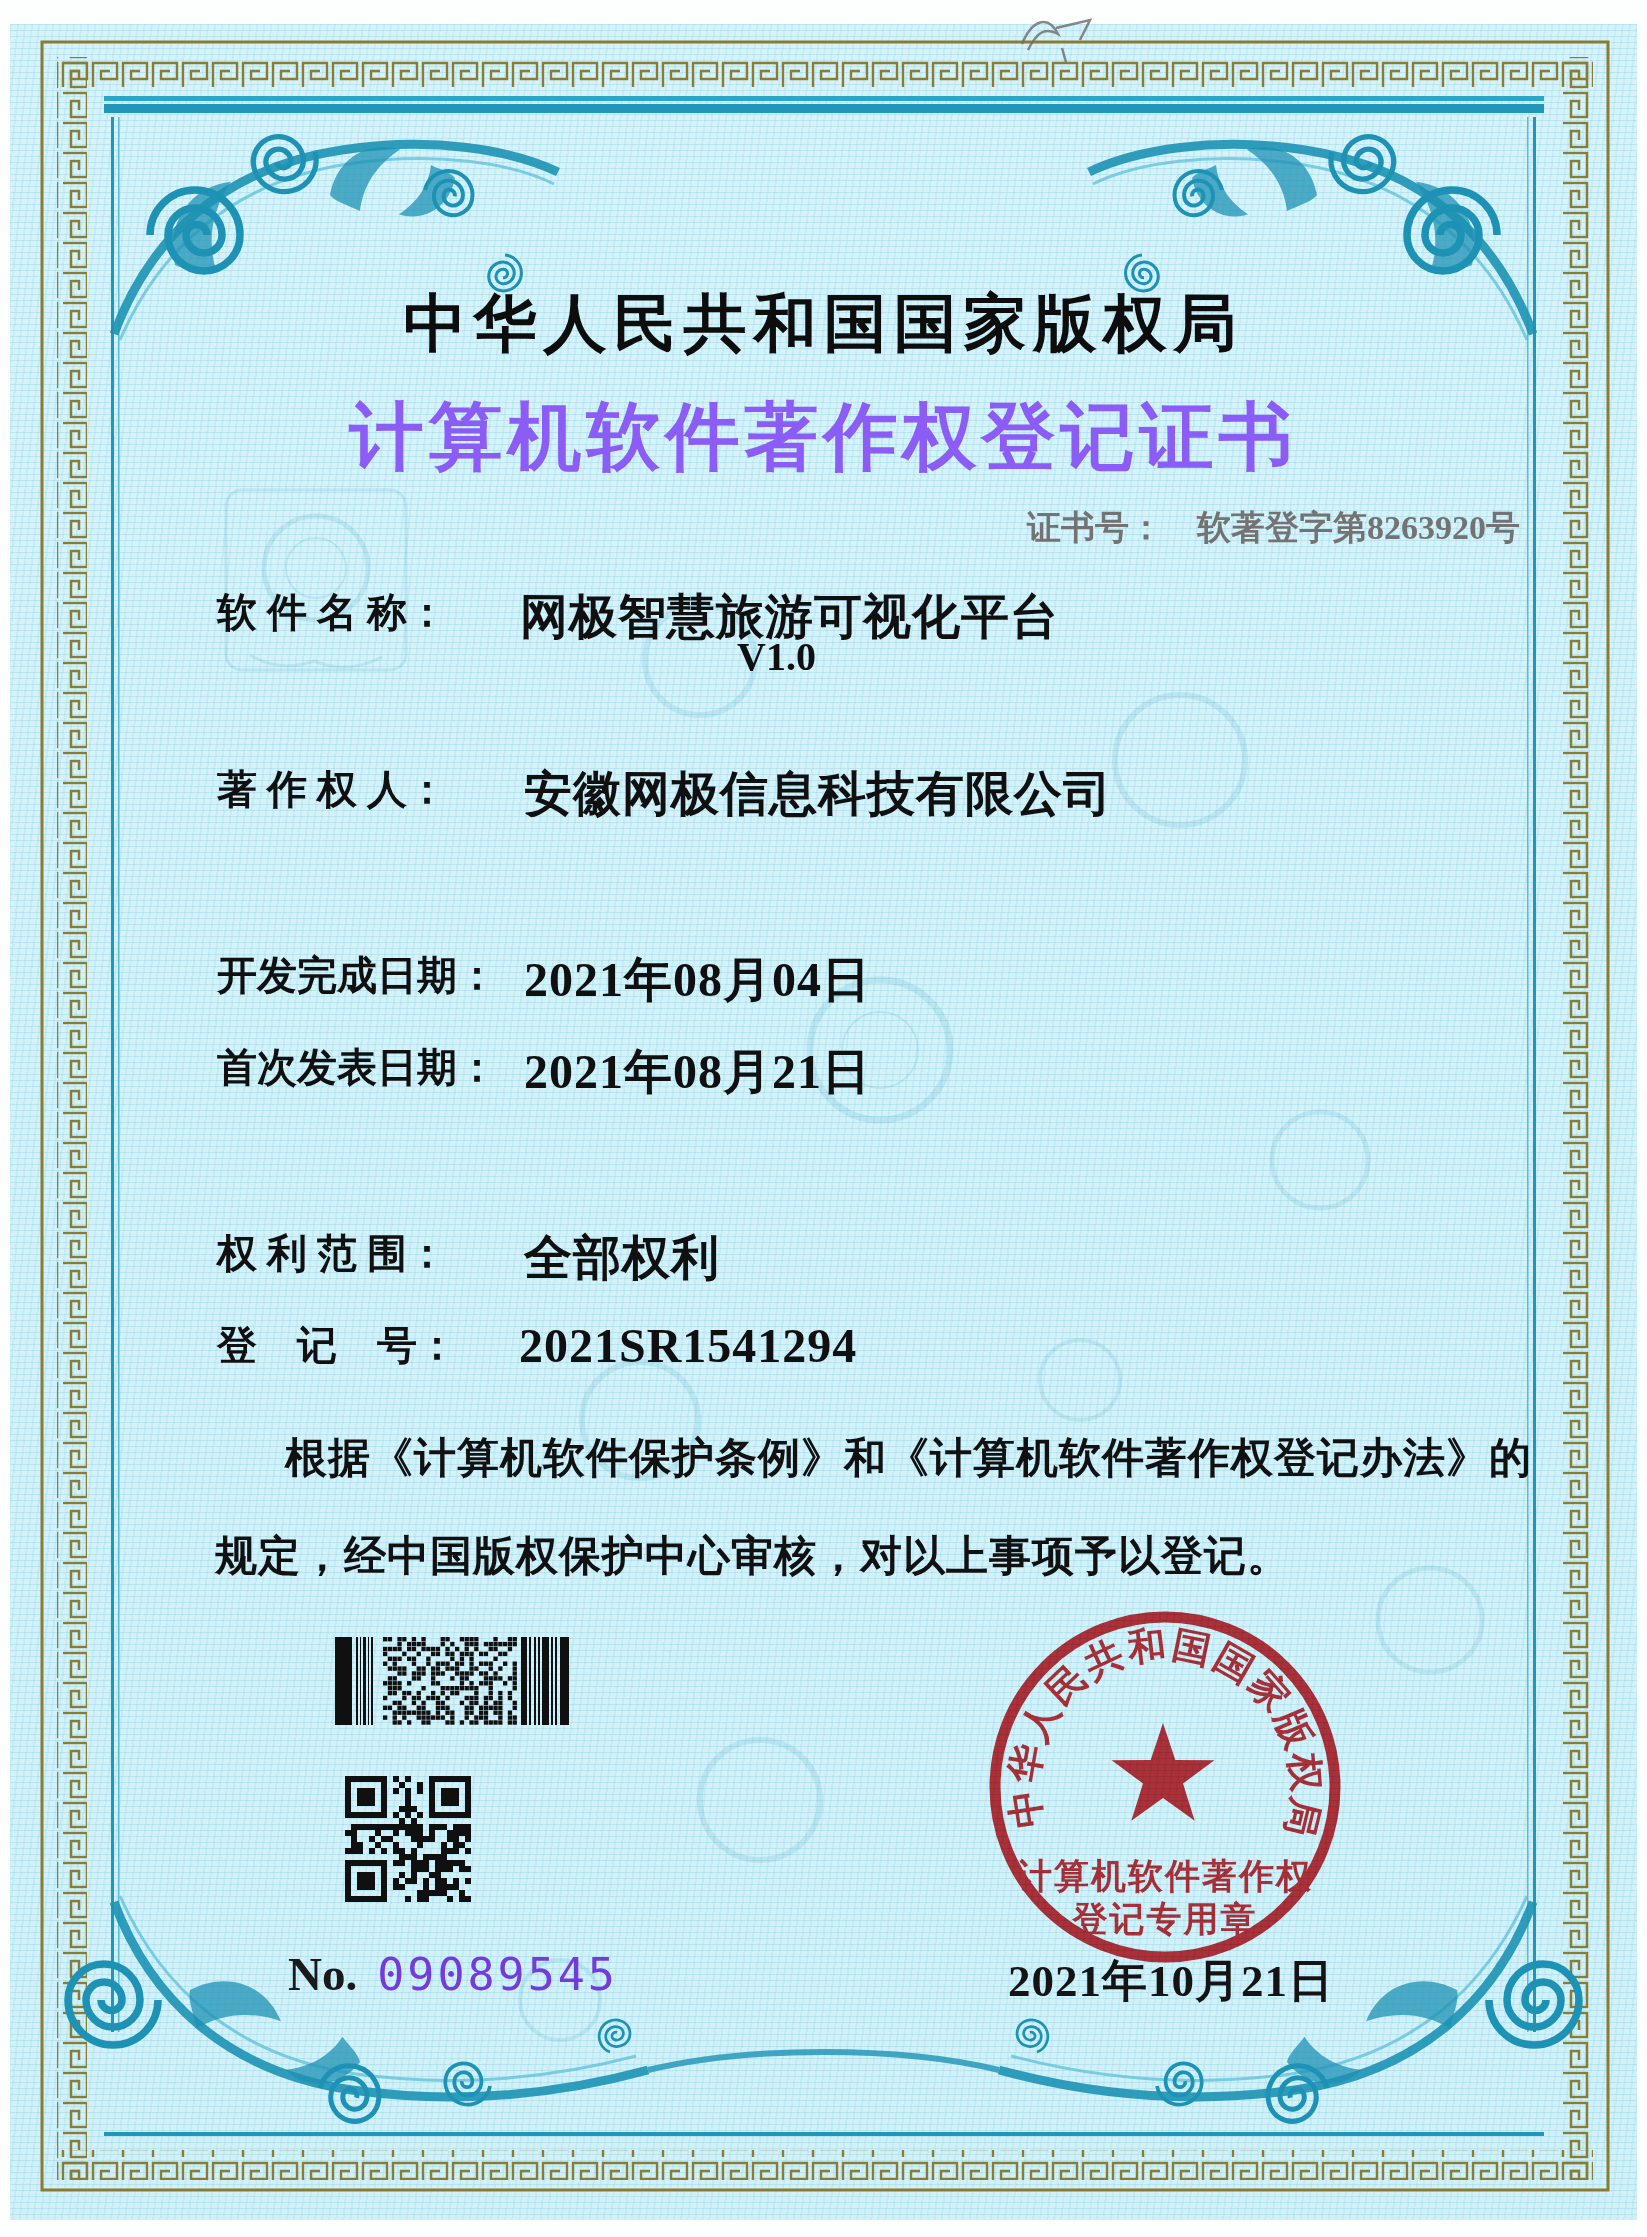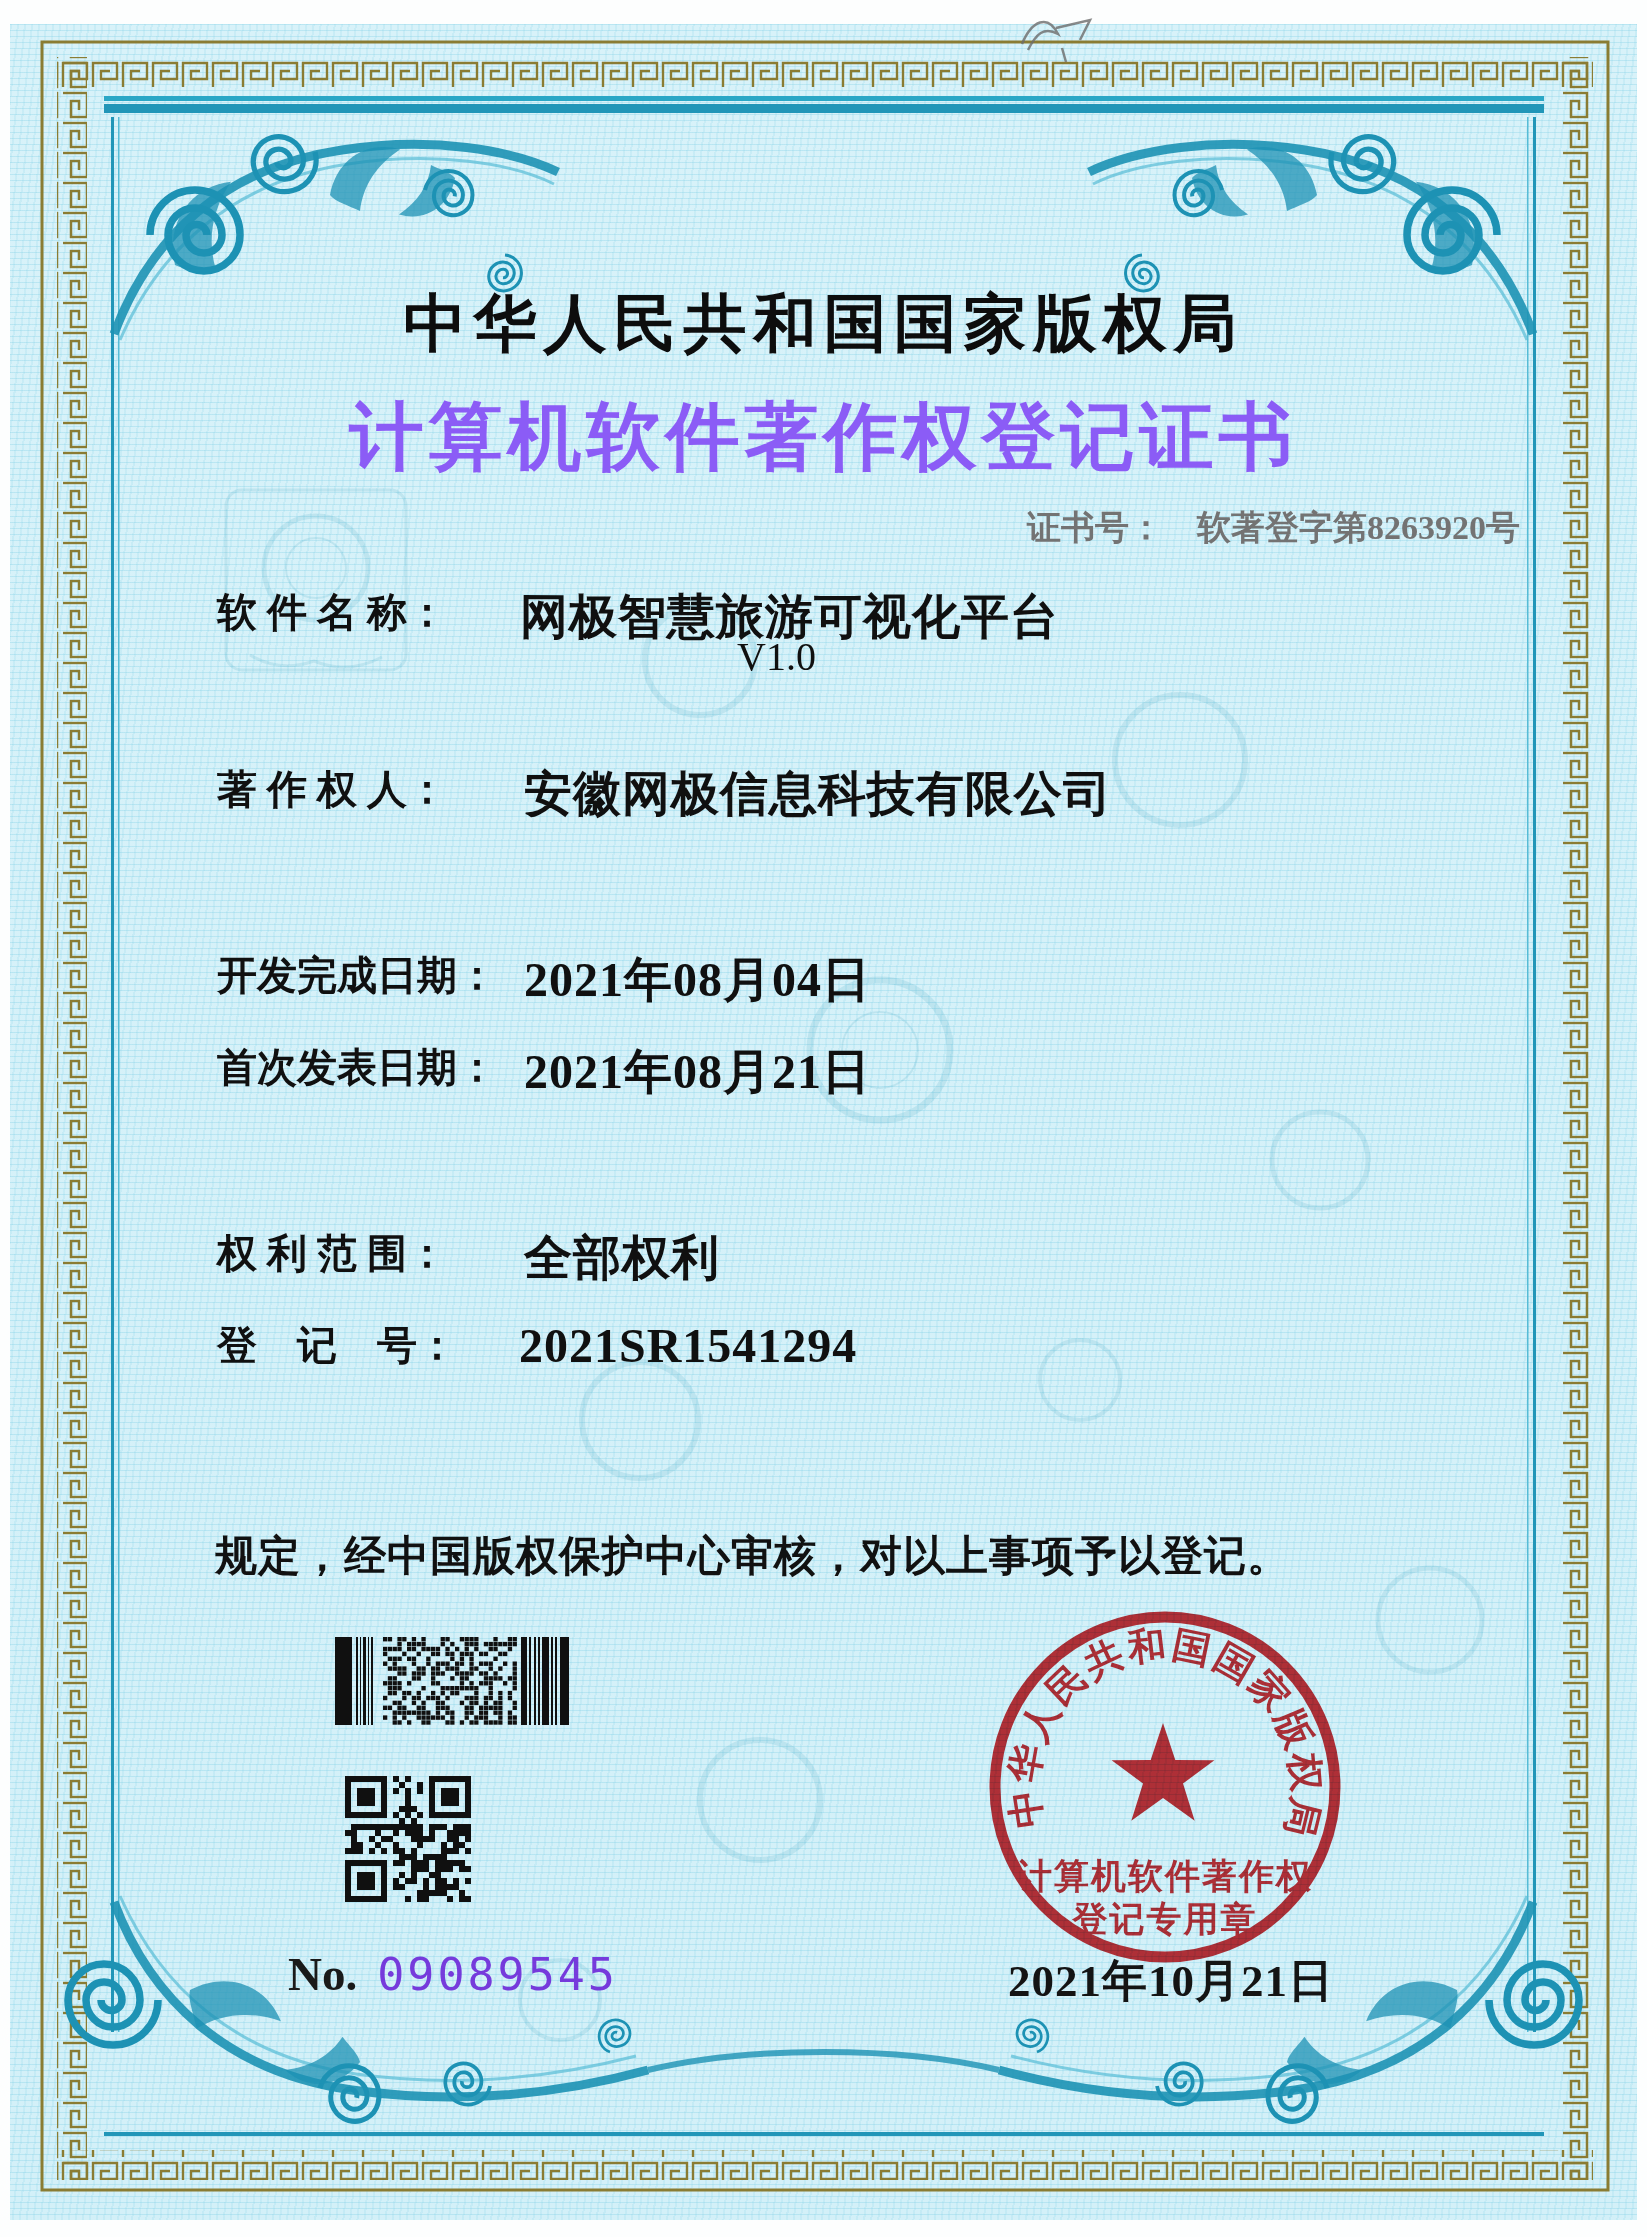--- a/index.html
+++ b/index.html
@@ -13,21 +13,21 @@
   .deco{position:absolute;left:0;top:0;width:1647px;height:2237px;pointer-events:none;}
   .authority{position:absolute;left:0;top:281px;width:1647px;text-align:center;
              font-size:63px;font-weight:bold;color:#0d0d0d;letter-spacing:7px;}
   .cert-title{position:absolute;left:0;top:388px;width:1647px;text-align:center;
               font-size:74px;font-weight:bold;color:#8b5cf6;letter-spacing:5px;}
   .cert-no{position:absolute;left:1027px;top:505px;font-size:34px;font-weight:bold;color:#737373;}
   .cert-no .gap{display:inline-block;width:34px;}
   .field-row{position:absolute;left:217px;width:1340px;height:52px;}
   .f-label{position:absolute;left:0;top:0;font-size:40px;font-weight:bold;color:#101010;}
   .f-value{position:absolute;top:0;font-size:48px;font-weight:bold;color:#101010;letter-spacing:1px;}
-  .version-line{position:absolute;left:737px;top:633px;font-size:40px;font-weight:normal;color:#101010;}
+  .version-line{position:absolute;left:737px;top:633px;font-size:40px;font-weight:bold;color:#101010;}
   .stmt{position:absolute;font-size:42px;font-weight:bold;color:#111;letter-spacing:1px;white-space:nowrap;}
   .stmt1{left:285px;top:1430px;}
   .stmt2{left:215px;top:1528px;}
   .serial{position:absolute;left:288px;top:1947px;height:50px;}
   .serial .no-label{font-size:47px;font-weight:bold;color:#1a1a1a;font-family:"Liberation Serif",serif;}
   .serial .no-num{font-size:45px;color:#6d28d9;font-family:"DejaVu Sans Mono","Liberation Mono",monospace;
                   letter-spacing:3px;margin-left:16px;opacity:.9;}
   .issue-date{position:absolute;left:1008px;top:1951px;width:320px;font-size:45px;font-weight:bold;
               color:#141414;letter-spacing:1px;white-space:nowrap;}
   .codes{position:absolute;left:0;top:0;}
@@ -154,20 +154,21 @@
   <div class="field-row" style="top:1226px">
     <span class="f-label">权 利 范 围：</span>
     <span class="f-value" style="left:307px">全部权利</span>
   </div>
 
   <div class="field-row" style="top:1318px">
     <span class="f-label">登　记　号：</span>
     <span class="f-value" style="left:302px">2021SR1541294</span>
   </div>
 
+  <div class="stmt stmt1">根据《计算机软件保护条例》和《计算机软件著作权登记办法》的</div>
   <div class="stmt stmt2">规定，经中国版权保护中心审核，对以上事项予以登记。</div>
 
   <svg class="codes" id="barcode-svg" style="left:335px;top:1637px" width="245" height="88" xmlns="http://www.w3.org/2000/svg">
       <rect x="0" y="0" width="17" height="88" fill="#101010"></rect>
       <rect x="21" y="0" width="2" height="88" fill="#101010"></rect>
       <rect x="25" y="0" width="1" height="88" fill="#101010"></rect>
       <rect x="28" y="0" width="3" height="88" fill="#101010"></rect>
       <rect x="33" y="0" width="1" height="88" fill="#101010"></rect>
       <rect x="36" y="0" width="2" height="88" fill="#101010"></rect>
       <rect x="48" y="0" width="4.3" height="4.4" fill="#101010"></rect>

